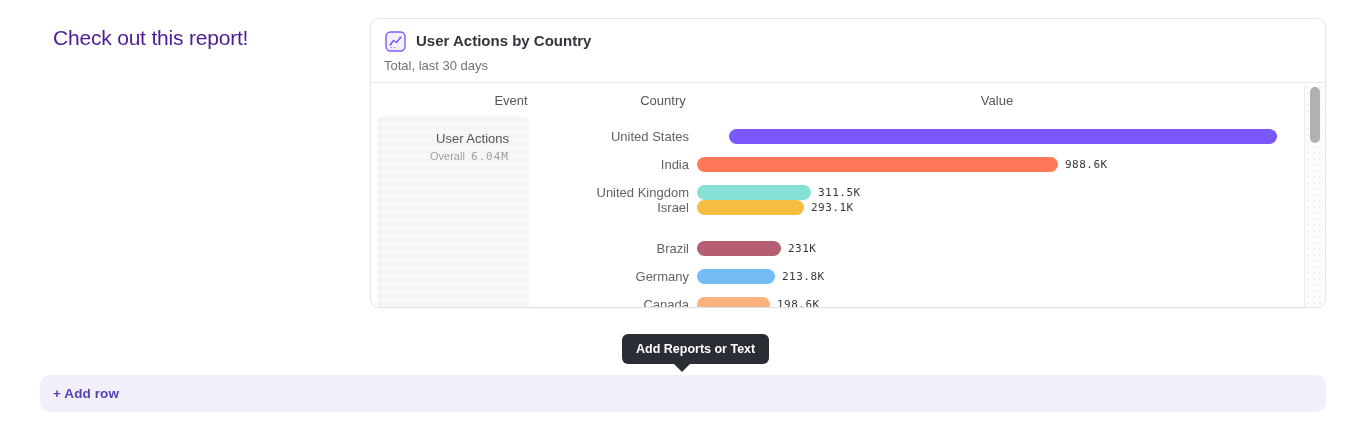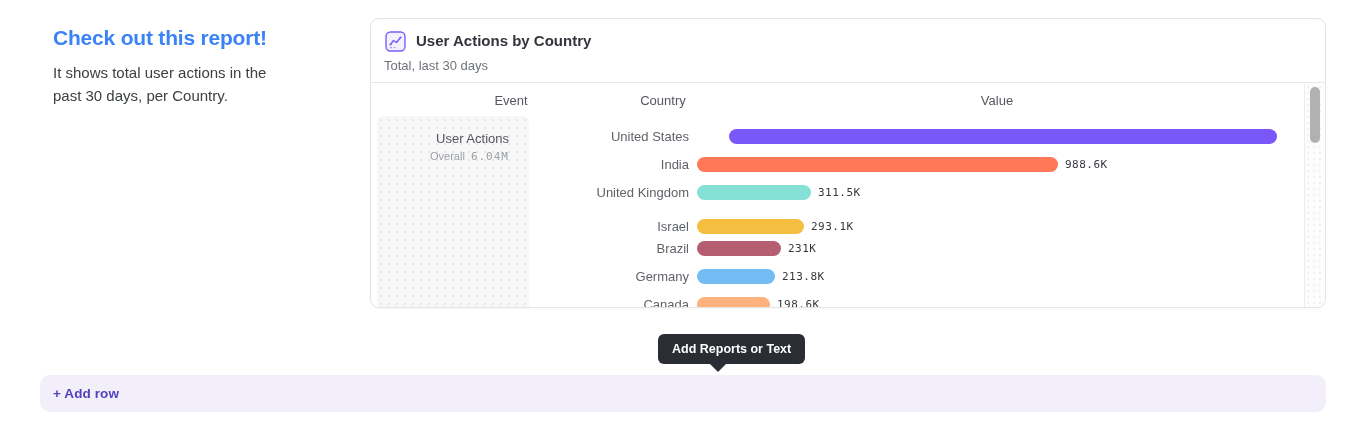--- a/index.html
+++ b/index.html
@@ -2,21 +2,21 @@
 <html style="--accent-purple: #7C5CFA; --add-row-bg: #F2EFFB; --add-row-text: #5044B8; --tooltip-bg: #2B2D35;"><head>
 <meta charset="utf-8">
 <style>
   * { margin: 0; padding: 0; box-sizing: border-box; }
   html, body { width: 1349px; height: 436px; background: #ffffff; overflow: hidden;
     font-family: "Liberation Sans", sans-serif; }
   .mono { font-family: "DejaVu Sans Mono", monospace; }
 
   
   .text-widget { position: absolute; left: 53px; top: 26px; width: 280px; }
-  .text-widget h1 { font-size: 21px; font-weight: bold; color: #3b82f6; letter-spacing: -0.2px; }
+  .text-widget h1 { font-size: 21px; font-weight: normal; color: #4c1d95; letter-spacing: -0.2px; }
   .text-widget p { margin-top: 12px; max-width: 240px; font-size: 15px; line-height: 1.5; color: #3c4043; }
 
   
   .card { position: absolute; left: 370px; top: 18px; width: 956px; height: 290px;
     background: #fff; border: 1px solid #e4e4e7; border-radius: 9px;
     box-shadow: 0 1px 2px rgba(0,0,0,0.03); overflow: hidden; }
   .card-header { position: relative; height: 64px; border-bottom: 1px solid #e8e8ea; }
   .card-icon { position: absolute; left: 14px; top: 12px; width: 21px; height: 21px; }
   .card-title { position: absolute; left: 45px; top: 13px; font-size: 15px; font-weight: bold; color: #32353b; }
   .card-subtitle { position: absolute; left: 13px; top: 39px; font-size: 13px; color: #6f7379; }
@@ -48,38 +48,37 @@
   .scroll-rail { position: absolute; top: 0; bottom: 0; right: 0; width: 21px;
     border-left: 1px solid #ececec; background: #fdfdfd;
     background-image: radial-gradient(#f0f0f0 1px, transparent 1px); background-size: 6px 6px; }
   .scroll-thumb { position: absolute; left: 5px; top: 3px; width: 10px; height: 56px;
     border-radius: 5px; background: #b1b1b1; }
 
   
   .tooltip { position: absolute; left: 622px; top: 334px; height: 30px;
     background: var(--tooltip-bg, #2b2d35); color: #fff; border-radius: 6px;
     font-size: 12.5px; font-weight: bold; line-height: 30px; padding: 0 14px;
-    white-space: nowrap; z-index: 5; margin-left: 36px; }
+    white-space: nowrap; z-index: 5; }
   .tooltip-caret { position: absolute; left: 52px; top: 100%; width: 0; height: 0;
     border-left: 8px solid transparent; border-right: 8px solid transparent;
     border-top: 8px solid var(--tooltip-bg, #2b2d35); }
 
   
   .add-row { position: absolute; left: 40px; top: 375px; width: 1286px; height: 37px;
     background: var(--add-row-bg, #f2effb); border-radius: 10px;
     display: flex; align-items: center; cursor: pointer; }
   .add-row-label { margin-left: 13px; font-size: 13.5px; font-weight: bold;
     color: var(--add-row-text, #5044b8); letter-spacing: 0.1px; }
 </style>
 </head>
 <body>
 
 <div class="text-widget">
   <h1>Check out this report!</h1>
-  <p>It shows total user actions in the past 30 days, per Country.</p>
 </div>
 
 <div class="card">
   <div class="card-header">
     <span class="card-icon">
       <svg width="21" height="21" viewBox="0 0 21 21">
         <rect x="1" y="1" width="19" height="19" rx="4.5" fill="#F4F1FE" stroke="#7C5CFA" stroke-width="1.4"></rect>
         <polyline points="5.5,13.5 8.5,9.5 11.5,11.5 15.5,6.5" fill="none" stroke="#7C5CFA" stroke-width="1.5" stroke-linecap="round" stroke-linejoin="round"></polyline>
         <circle cx="5.5" cy="13.5" r="1" fill="#7C5CFA"></circle>
         <circle cx="15.5" cy="6.5" r="1" fill="#7C5CFA"></circle>
@@ -112,21 +111,21 @@
         <div class="chart-row" style="top: 66.5px;">
           <span class="row-label">India</span>
           <div class="row-bar" style="width: 361px; background: rgb(255, 120, 87);"></div>
           <span class="row-value mono">988.6K</span>
         </div>
         <div class="chart-row" style="top: 94.5px;">
           <span class="row-label">United Kingdom</span>
           <div class="row-bar" style="width: 114px; background: rgb(133, 224, 213);"></div>
           <span class="row-value mono">311.5K</span>
         </div>
-        <div class="chart-row" style="top: 128px;">
+        <div class="chart-row" style="top: 109px;">
           <span class="row-label">Israel</span>
           <div class="row-bar" style="width: 107px; background: rgb(245, 190, 65);"></div>
           <span class="row-value mono">293.1K</span>
         </div>
         <div class="chart-row" style="top: 150.5px;">
           <span class="row-label">Brazil</span>
           <div class="row-bar" style="width: 84px; background: rgb(181, 94, 114);"></div>
           <span class="row-value mono">231K</span>
         </div>
         <div class="chart-row" style="top: 178.5px;">

